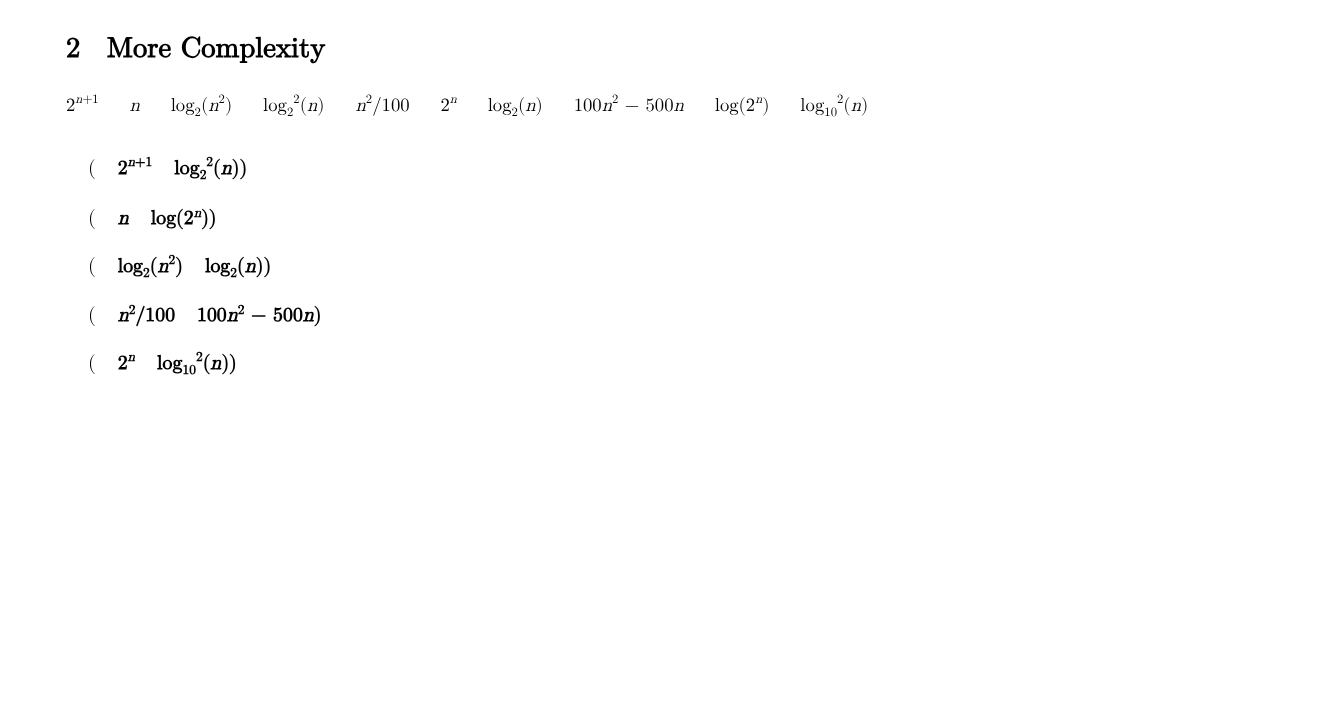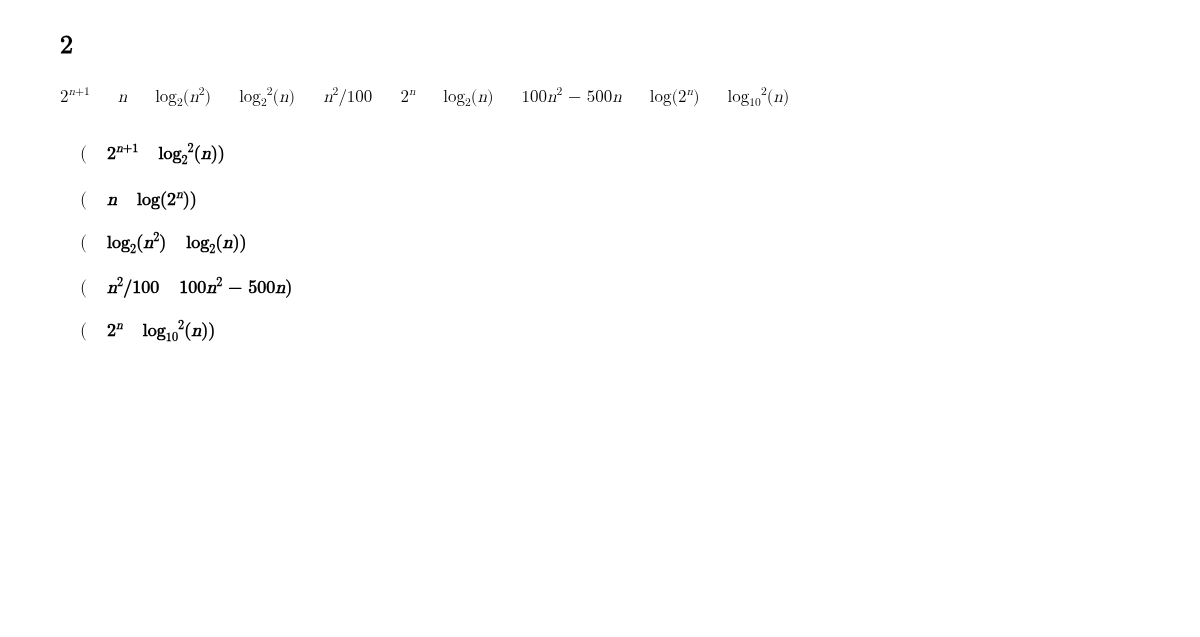--- a/index.html
+++ b/index.html
@@ -68,20 +68,21 @@
       font-style: italic;
     }
   </style>
 </head>
 <body>
 
 <div>
 
   <div class="section-header">
     <span class="section-number">2</span>
+    <span class="section-title">More Complexity</span>
   </div>
 
 
   <div class="functions-row">
     <span>2<sup><i>n</i>+1</sup></span>
     <span><i>n</i></span>
     <span>log<sub>2</sub>(<i>n</i><sup>2</sup>)</span>
     <span>log<sub>2</sub><sup>2</sup>(<i>n</i>)</span>
     <span><i>n</i><sup>2</sup>/100</span>
     <span>2<sup><i>n</i></sup></span>

